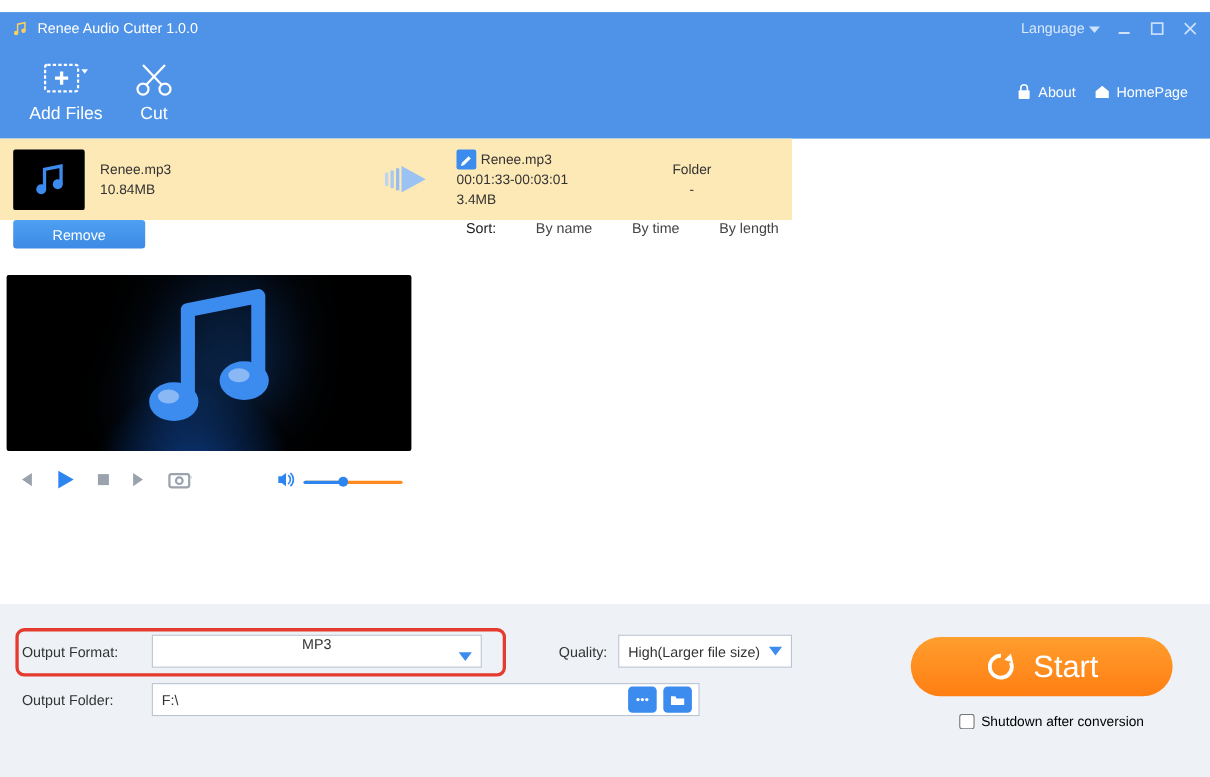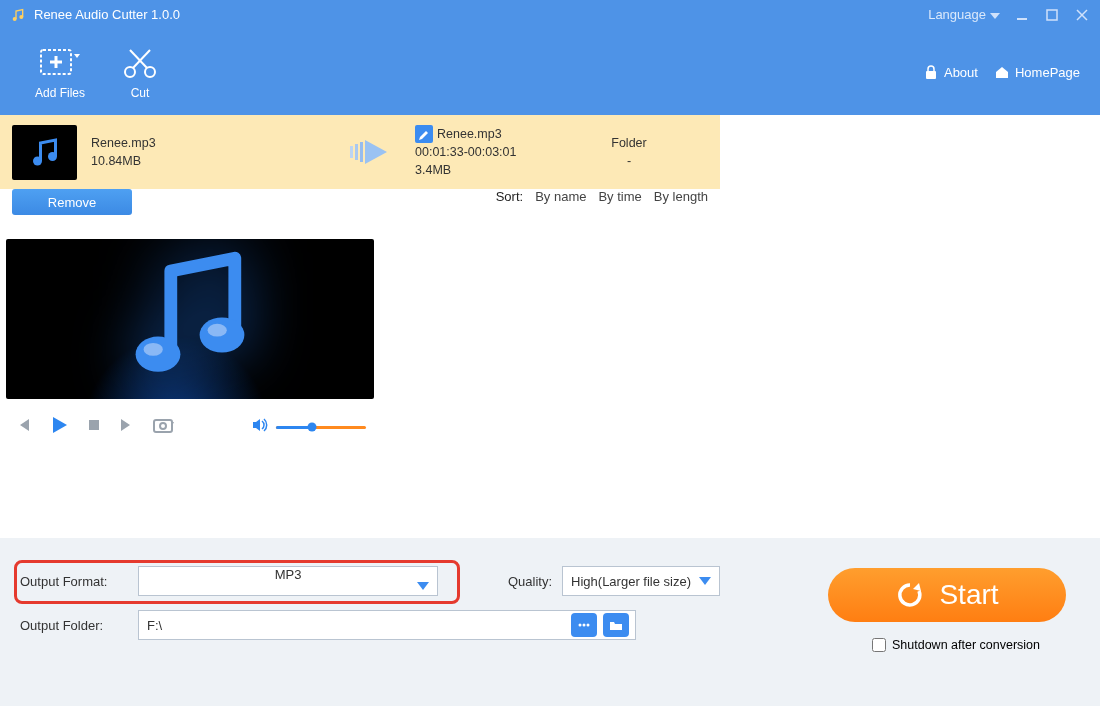--- a/index.html
+++ b/index.html
@@ -1,40 +1,40 @@
 <!DOCTYPE html>
 <html><head>
 <meta charset="utf-8">
 <style>
 * { margin:0; padding:0; box-sizing:border-box; font-family:"Segoe UI",Arial,sans-serif; }
 body { width:1100px; height:706px; overflow:hidden; background:#fff; }
-.titlebar { height:29px; background:#4e93e7; display:flex; align-items:center; padding:0 10px; color:#fff; font-size:13px; }
+.titlebar { height:29px; background:#4e93e7; display:flex; align-items:center; padding:0 10px; color:#fff; font-size:13px;margin-top:11px; }
 .app-note-icon { width:16px; height:16px; margin-right:8px; }
 .titlebar-right { margin-left:auto; display:flex; align-items:center; gap:14px; color:#d9e8fb; font-size:13px; }
 .tri-down{ display:inline-block; width:0;height:0;border-left:5px solid transparent;border-right:5px solid transparent;border-top:6px solid #cfe1fb; vertical-align:middle;margin-left:4px;}
 .winbtn { width:16px; height:16px; display:inline-flex; align-items:center; justify-content:center; cursor:pointer; }
 .winbtn svg{stroke:#cfe1fb;}
 .toolbar { height:86px; background:#4e93e7; display:flex; align-items:center; padding:0 20px; color:#fff; }
 .tb-item { display:flex; flex-direction:column; align-items:center; gap:4px; cursor:pointer; width:80px; }
-.tb-item span.lbl{font-size:12px;}
+.tb-item span.lbl{font-size:16px;}
 .tb-right { margin-left:auto; display:flex; gap:16px; font-size:13px; }
 .tb-link { display:flex; align-items:center; gap:5px; cursor:pointer; }
 .content { display:flex; height:423px;flex-direction:column; }
 .left { width:720px; display:flex; flex-direction:column; }
 .filelist { flex:1; background:#fff; }
 .filerow { height:74px; background:#fde9b6; display:flex; align-items:center; padding:8px 12px; gap:14px; font-size:12.5px; color:#333; }
 .thumb{ width:65px;height:55px;background:#000; border-radius:2px; display:flex;align-items:center;justify-content:center;}
 .fileinfo { line-height:18px; width:240px;}
 .arrow { width:56px; display:flex; justify-content:center;}
 .outinfo { line-height:18px; width:160px;}
 .statuscol { width:80px; text-align:center; line-height:18px;}
 .edit-badge{display:inline-flex;width:18px;height:18px;background:#3c8cf0;border-radius:2px;align-items:center;justify-content:center;margin-right:4px;vertical-align:middle;}
 .list-footer{ height:44px; display:flex; align-items:flex-start; padding:0 12px; gap:12px; font-size:13px;}
 .btn-blue{ width:120px; height:26px; background:linear-gradient(#4ea0f2,#3c8ae4); color:#fff; border:none; border-radius:3px; font-size:13px; cursor:pointer;}
-.sortbar{ margin-left:auto; display:flex; gap:12px; color:#444;}
+.sortbar{ margin-left:auto; display:flex; gap:36px; color:#444;}
 .sortbar .lbl{color:#222;}
 .sortbar span.opt{cursor:pointer;}
 .right { width:380px; background:#fff; padding:6px; display:flex; flex-direction:column;}
 .preview{ flex:1; background:#000; border-radius:2px; display:flex; align-items:center; justify-content:center; position:relative; overflow:hidden;}
 .playbar{ height:48px; display:flex; align-items:center; gap:16px; padding:8px 8px 0 8px;}
 .pbtn{cursor:pointer;color:#9aa3ad;}
 .pbtn.play{color:#2d86f0;}
 .volwrap{margin-left:auto;display:flex;align-items:center;gap:8px;}
 .slider{width:90px;height:3px;background:#ff8a1f;position:relative;border-radius:2px;}
 .slider .fill{position:absolute;left:0;top:0;height:100%;width:40%;background:#2d86f0;border-radius:2px;}

